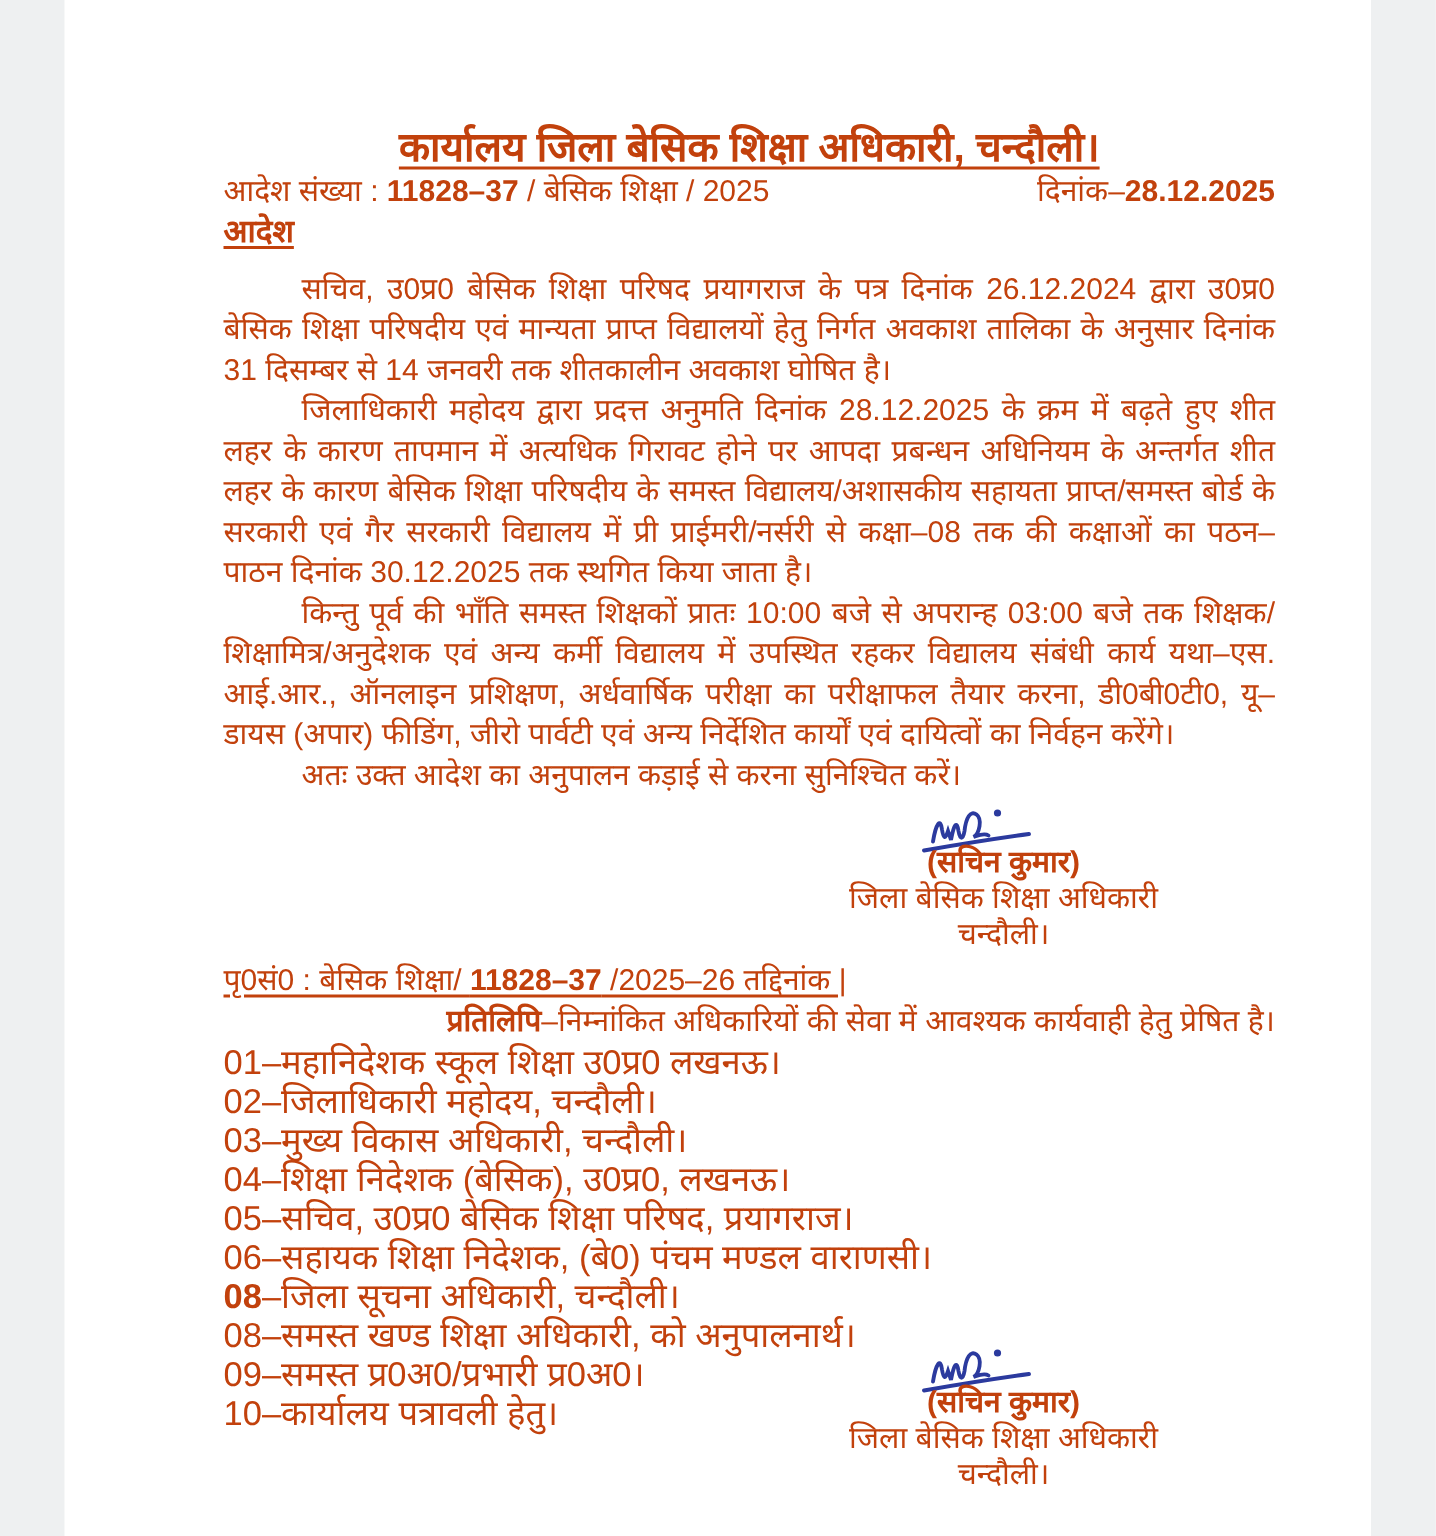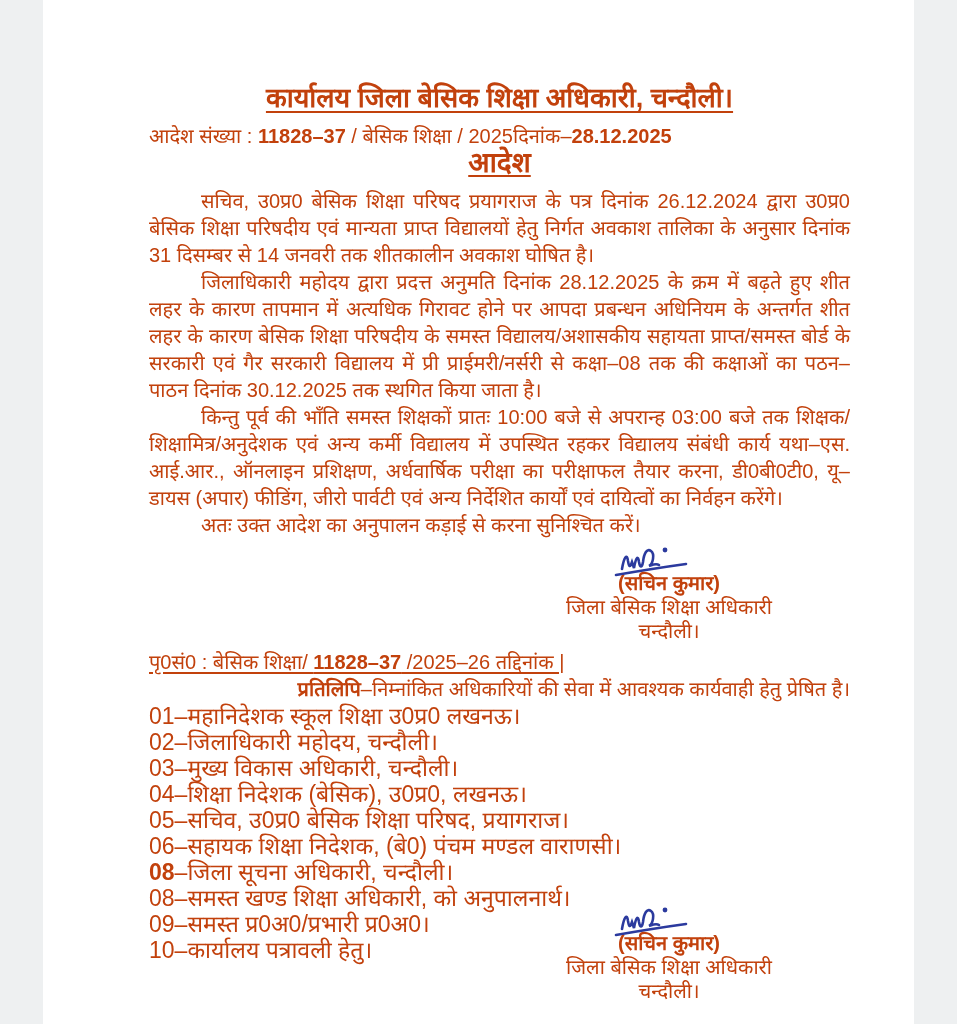--- a/index.html
+++ b/index.html
@@ -13,26 +13,26 @@
   .paper {
     position:absolute; left:43px; top:0; width:871px; height:1024px;
     background:#ffffff;
     padding:82px 64px 0 106px;
   }
   .doc-title {
     text-align:center; font-weight:bold; font-size:27px; line-height:33px;
     text-decoration:underline; text-underline-offset:4px; text-decoration-thickness:2px;
   }
   .meta-row {
-    display:flex; justify-content:flex-start; align-items:baseline;
-    font-size:20px; line-height:27px; margin-top:8px;
+    display:flex; justify-content:space-between; align-items:baseline;
+    font-size:20px; line-height:27px; 
   }
   .bold { font-weight:bold; }
   .order-heading {
-    text-align:center; font-weight:bold; font-size:28px; line-height:26px;
+    font-weight:bold; font-size:21px; line-height:26px;
     text-decoration:underline; text-underline-offset:3px;
   }
   .body-paras { margin-top:12px; }
   .para {
     font-size:20px; line-height:27px; text-align:justify; text-indent:52px;
   }
   .sig-block {
     width:230px; margin:6px 66px 0 auto; text-align:center;
     font-size:20px; line-height:24px;
   }

